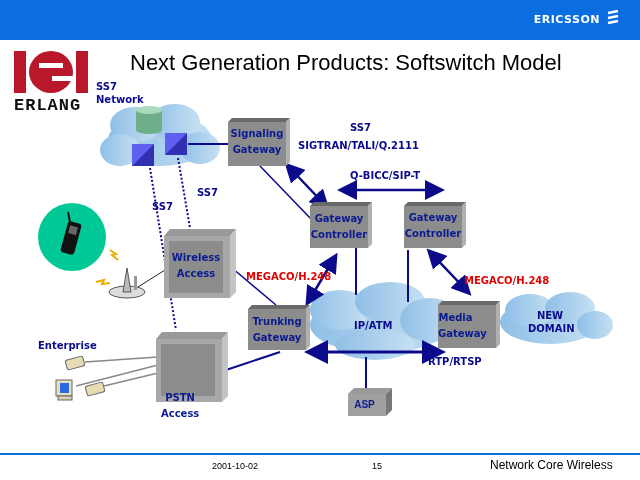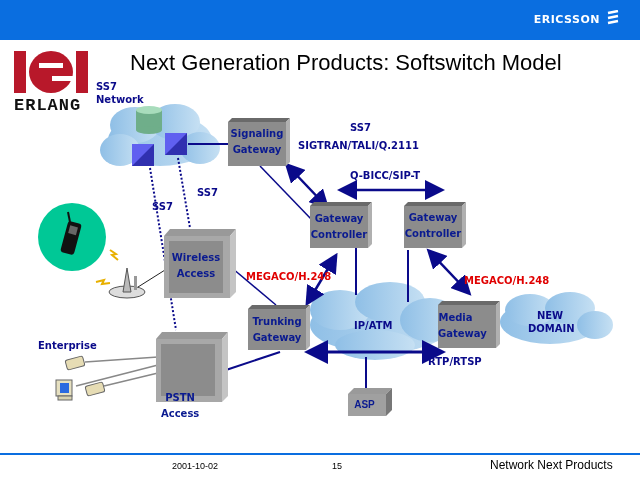--- a/index.html
+++ b/index.html
@@ -9,21 +9,21 @@
     .brand-icon { position: absolute; right: 20px; top: 10px; width: 14px; height: 16px; }
     .title { position: absolute; left: 130px; top: 50px; font-size: 22px; color: #000; white-space: nowrap; }
     .logo { position: absolute; left: 12px; top: 48px; width: 78px; height: 70px; }
     .logo-text { position: absolute; left: 14px; top: 96px; font-weight: bold; font-size: 17px; color: #111; letter-spacing: 1px; font-family: Liberation Mono, monospace; }
     .lbl { position: absolute; font-weight: bold; font-size: 10px; white-space: nowrap; font-family: "DejaVu Sans", sans-serif; }
     .navy { color: #0a0a8a; }
     .red { color: #e00000; margin-top: 11px; }
     svg.diagram { position: absolute; left: 0; top: 0; }
     .box { position: absolute; text-align: center; color: #0a1a90; font-weight: bold; font-size: 10px; line-height: 16px; font-family: "DejaVu Sans", sans-serif; }
     .footer-line { position: absolute; left: 0; top: 453px; width: 640px; height: 2px; background: #0a6ee0; }
-    .footer { position: absolute; top: 461px; font-size: 9px; color: #000; }
+    .footer { position: absolute; top: 461px; font-size: 9px; color: #000; margin-left: 40px; }
     .footer-right { position: absolute; left: 490px; top: 458px; font-size: 12px; color: #000; }
   </style>
 </head>
 <body>
 
 <div class="topbar"></div>
 <div class="brand">ERICSSON</div>
 <svg class="brand-icon" viewBox="0 0 14 16">
   <path d="M2 3 L12 1 M2 8 L12 6 M2 13 L12 11" stroke="#fff" stroke-width="2.5" fill="none"></path>
 </svg>
@@ -222,13 +222,13 @@
 <div class="lbl navy" style="left:528px;top:309px;text-align:center;line-height:13px;width:44px;">
   <div>NEW</div>
   <div>DOMAIN</div>
 </div>
 <div class="lbl navy" style="left:384px;top:356px;padding-left:44px;">RTP/RTSP</div>
 <div class="lbl navy" style="left:38px;top:340px;">Enterprise</div>
 
 <div class="footer-line"></div>
 <div class="footer" style="left:172px;">2001-10-02</div>
 <div class="footer" style="left:332px;">15</div>
-<div class="footer-right">Network Next Products</div>
+<div class="footer-right">Network Core Wireless</div>
 
 </body></html>

